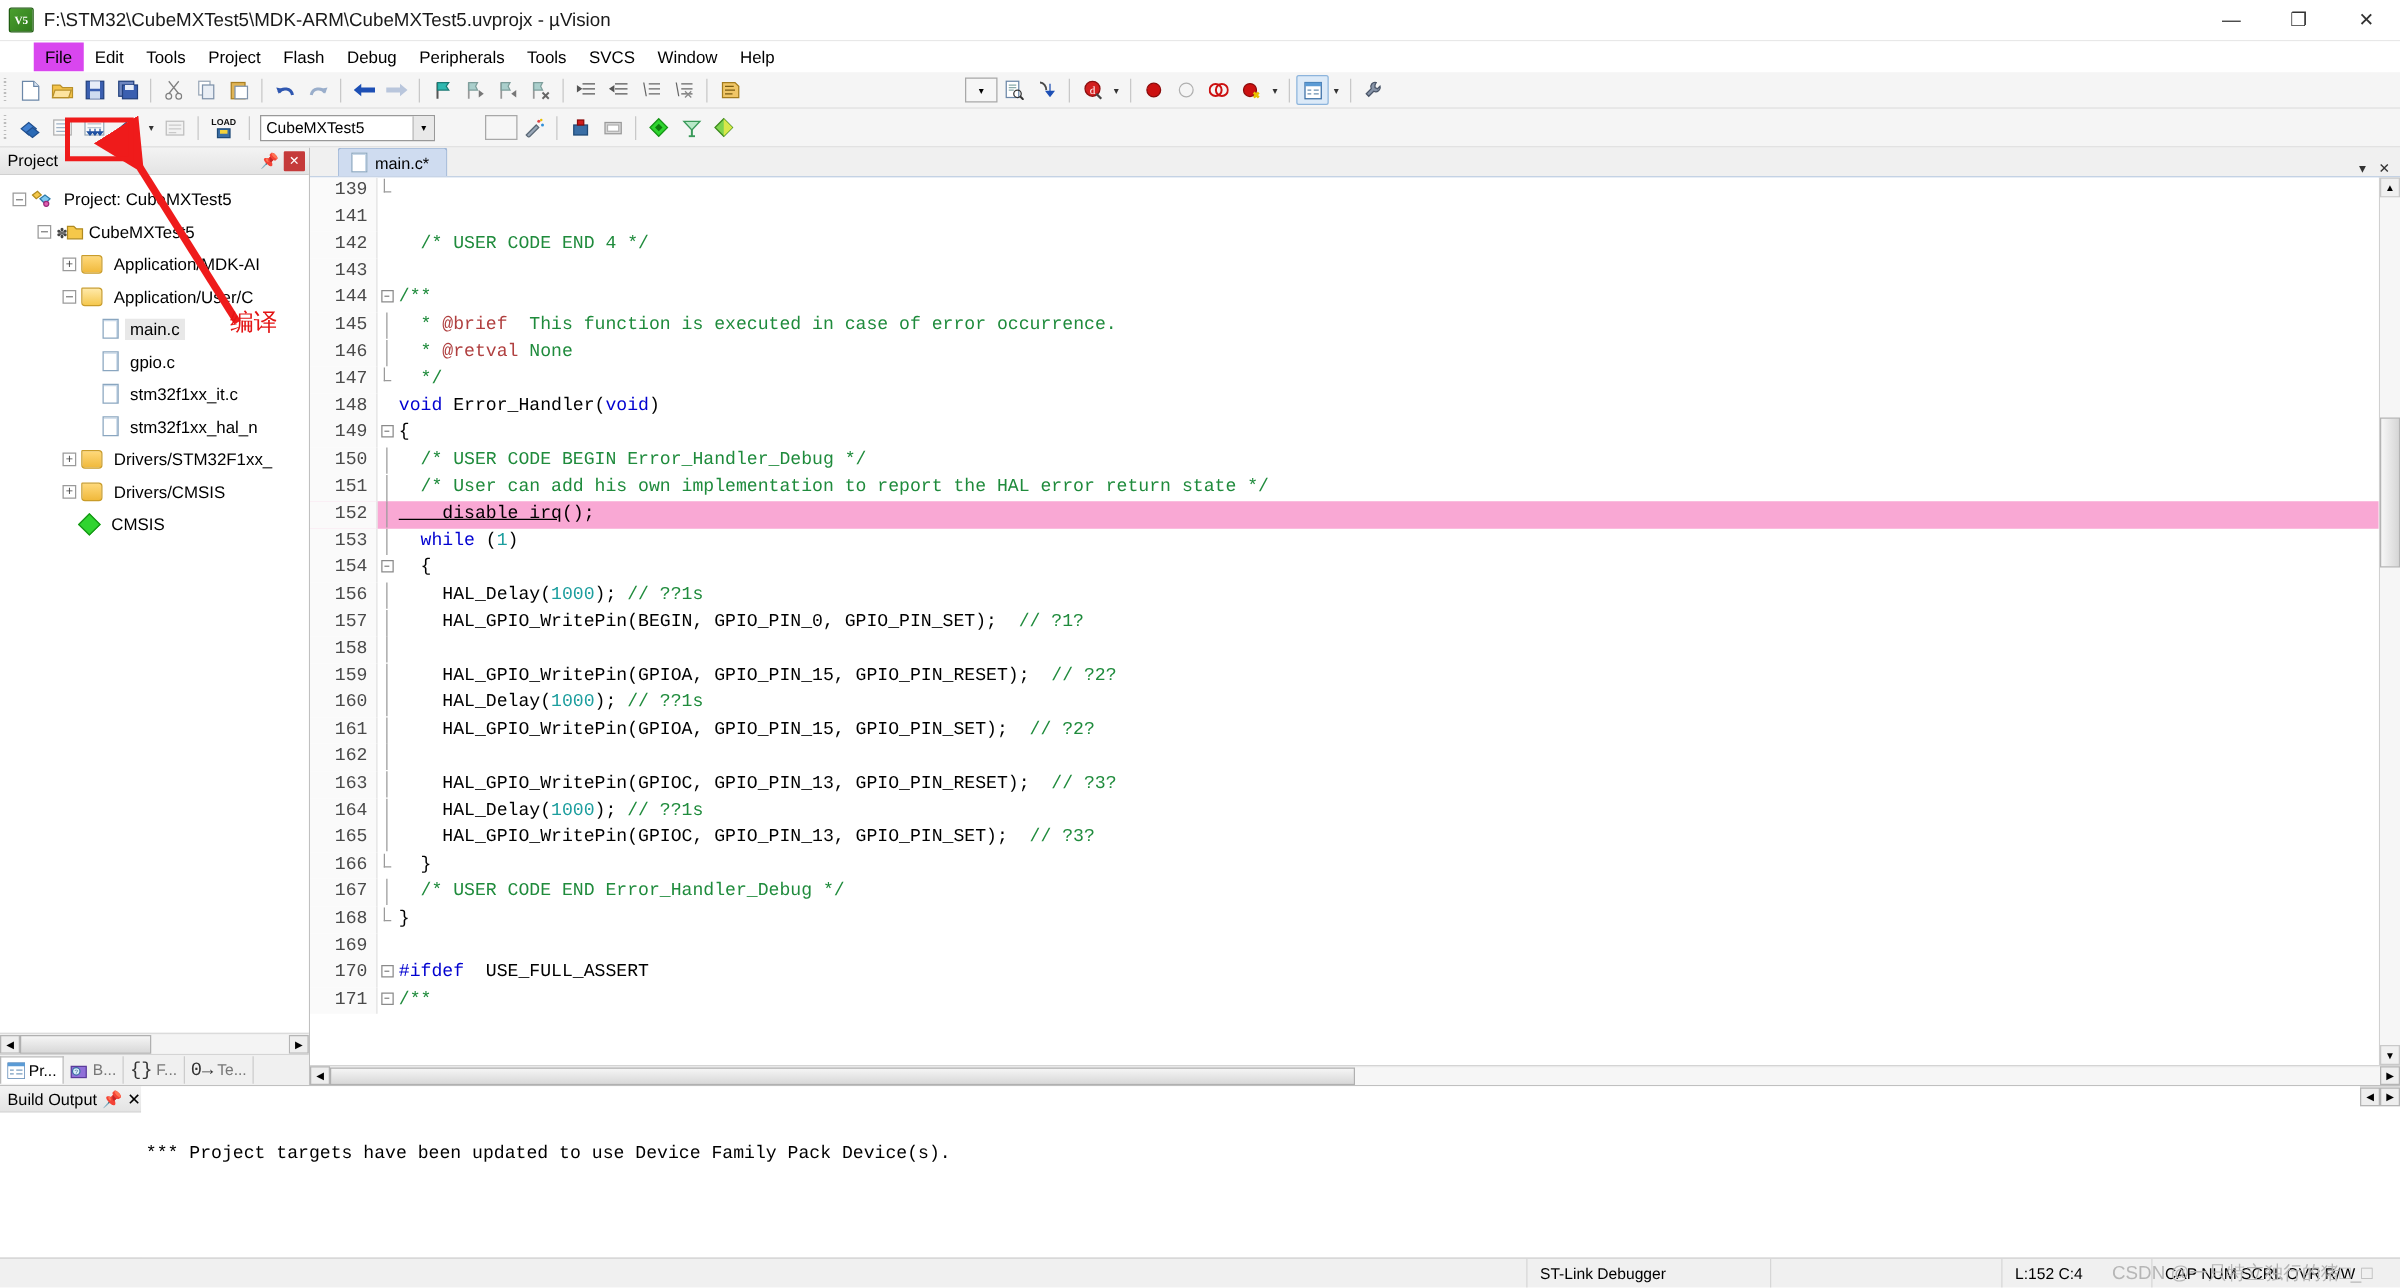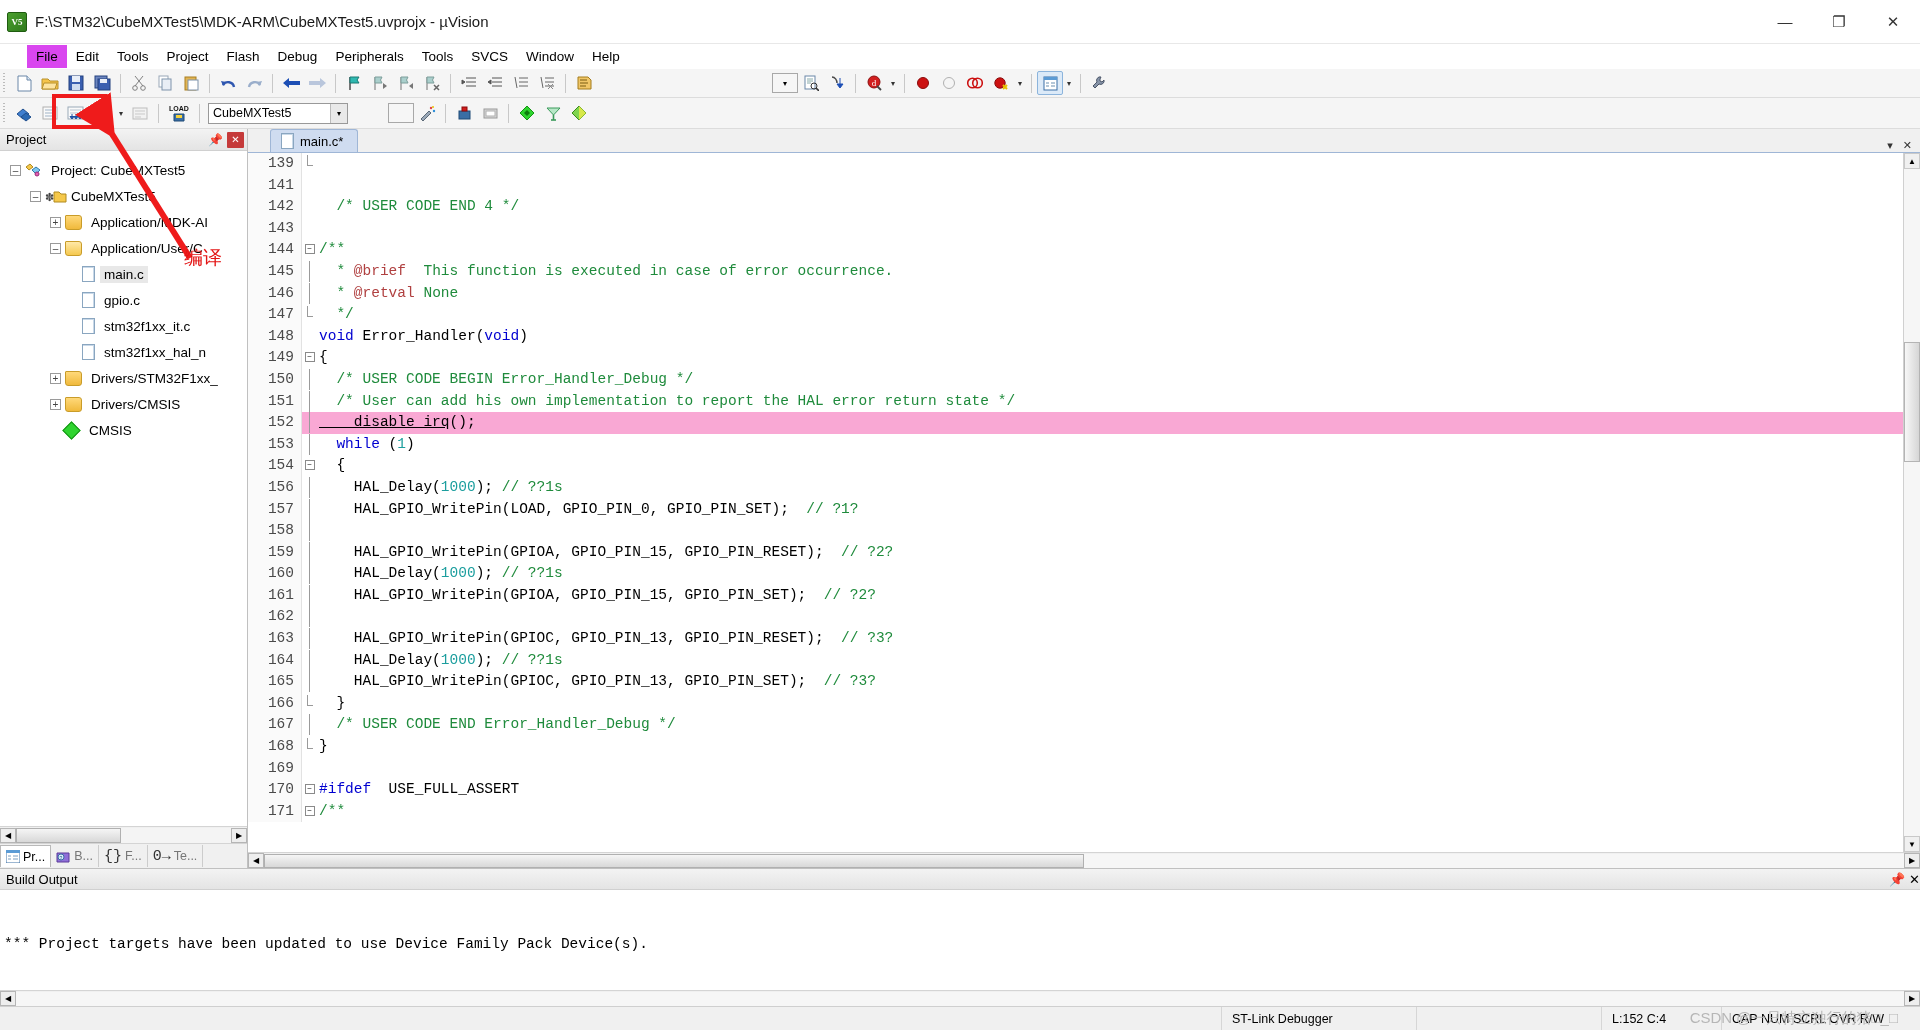--- a/index.html
+++ b/index.html
@@ -7,21 +7,21 @@
     width: 1920px; height: 1030px;
     font-family: "Liberation Sans", sans-serif;
     font-size: 13px;
     background: #ffffff;
     overflow: hidden;
   }
   .app { position: relative; width: 1920px; height: 1030px; display: flex; flex-direction: column; background:#f0f0f0; }
 
   
   .titlebar {
-    height: 44px; background: #ffffff; display: flex; align-items: center;
+    height: 33px; background: #ffffff; display: flex; align-items: center;
     border-bottom: 1px solid #e8e8e8; flex: none;
   }
   .title-icon {
     width: 20px; height: 20px; margin-left: 7px; margin-right: 8px;
     background: linear-gradient(135deg,#4a9f2e,#2f7a1c);
     border: 1px solid #1f5c10; border-radius: 2px;
     color: #fff; font-size: 9px; font-weight: bold; line-height: 18px; text-align: center;
     font-family: "Liberation Serif", serif;
   }
   .title-text { font-size: 15px; color: #1a1a1a; }
@@ -127,21 +127,21 @@
   .num { color: #1c9e9e; }
   .cm { color: #1f8b3c; }
   .doc { color: #b04040; }
   .cur { text-decoration: underline; }
   .code-hscroll { height: 16px; background:#f0f0f0; border-top:1px solid #d4d4d4; display:flex; align-items:center; }
   .ch-track { flex:1; height:14px; background:#f6f6f6; position:relative; }
   .ch-thumb { position:absolute; left:0; top:0; width:820px; height:14px;
               background: linear-gradient(to bottom,#f5f5f5,#d8d8d8); border:1px solid #b0b0b0; }
 
   
-  .build { height: 138px; display:flex; flex-direction:column; flex:none; background:#fff; border-top:1px solid #c0c0c0; }
+  .build { height: 138px; display:flex; flex:none; background:#fff; border-top:1px solid #c0c0c0; }
   .build-header { height: 21px; background: linear-gradient(to bottom,#f3f3f3,#e4e4e4); display:flex; align-items:center;
                   padding-left: 6px; font-size: 13px; border-bottom:1px solid #d0d0d0; }
   .build-body { flex:1; font-family:"Liberation Mono", monospace; font-size: 14.5px; line-height: 20px;
                 padding: 4px 4px 0 4px; background:#fff; overflow:hidden; color:#000; white-space:pre; }
   .build-hscroll { height: 16px; background:#f0f0f0; border-top:1px solid #d4d4d4; display:flex; align-items:center; }
 
   
   .statusbar { height: 24px; background:#f0f0f0; border-top:1px solid #cfcfcf; display:flex;
                align-items:center; font-size: 12.5px; flex:none; position:relative; }
   .sb-cell { height: 24px; display:flex; align-items:center; padding: 0 10px; border-right:1px solid #d6d6d6; }
@@ -637,21 +637,21 @@
             <div class="cl"><span class="gut">146</span><span class="fold"><span style="display:inline-block;width:1px;height:21px;background:#9a9a9a;"></span></span><span class="src"><span class="cm">  * </span><span class="doc">@retval</span><span class="cm"> None</span></span></div>
             <div class="cl"><span class="gut">147</span><span class="fold"><span style="display:inline-block;width:6px;height:11px;border-left:1px solid #9a9a9a;border-bottom:1px solid #9a9a9a;"></span></span><span class="src"><span class="cm">  */</span></span></div>
             <div class="cl"><span class="gut">148</span><span class="fold"></span><span class="src"><span class="kw">void</span><span> Error_Handler(</span><span class="kw">void</span><span>)</span></span></div>
             <div class="cl"><span class="gut">149</span><span class="fold"><span class="fbox">–</span></span><span class="src"><span>{</span></span></div>
             <div class="cl"><span class="gut">150</span><span class="fold"><span style="display:inline-block;width:1px;height:21px;background:#9a9a9a;"></span></span><span class="src"><span class="cm">  /* USER CODE BEGIN Error_Handler_Debug */</span></span></div>
             <div class="cl"><span class="gut">151</span><span class="fold"><span style="display:inline-block;width:1px;height:21px;background:#9a9a9a;"></span></span><span class="src"><span class="cm">  /* User can add his own implementation to report the HAL error return state */</span></span></div>
             <div class="cl hl"><span class="gut">152</span><span class="fold"><span style="display:inline-block;width:1px;height:21px;background:#9a9a9a;"></span></span><span class="src"><span class="cur">  __disable_irq</span><span>();</span></span></div>
             <div class="cl"><span class="gut">153</span><span class="fold"><span style="display:inline-block;width:1px;height:21px;background:#9a9a9a;"></span></span><span class="src"><span>  </span><span class="kw">while</span><span> (</span><span class="num">1</span><span>)</span></span></div>
             <div class="cl"><span class="gut">154</span><span class="fold"><span class="fbox">–</span></span><span class="src"><span>  {</span></span></div>
             <div class="cl"><span class="gut">156</span><span class="fold"><span style="display:inline-block;width:1px;height:21px;background:#9a9a9a;"></span></span><span class="src"><span>    HAL_Delay(</span><span class="num">1000</span><span>); </span><span class="cm">// ??1s</span></span></div>
-            <div class="cl"><span class="gut">157</span><span class="fold"><span style="display:inline-block;width:1px;height:21px;background:#9a9a9a;"></span></span><span class="src"><span>    HAL_GPIO_WritePin(LOAD, GPIO_PIN_0, GPIO_PIN_SET);  </span><span class="cm">// ?1?</span></span></div>
+            <div class="cl"><span class="gut">157</span><span class="fold"><span style="display:inline-block;width:1px;height:21px;background:#9a9a9a;"></span></span><span class="src"><span>    HAL_GPIO_WritePin(BEGIN, GPIO_PIN_0, GPIO_PIN_SET);  </span><span class="cm">// ?1?</span></span></div>
             <div class="cl"><span class="gut">158</span><span class="fold"><span style="display:inline-block;width:1px;height:21px;background:#9a9a9a;"></span></span><span class="src"><span></span></span></div>
             <div class="cl"><span class="gut">159</span><span class="fold"><span style="display:inline-block;width:1px;height:21px;background:#9a9a9a;"></span></span><span class="src"><span>    HAL_GPIO_WritePin(GPIOA, GPIO_PIN_15, GPIO_PIN_RESET);  </span><span class="cm">// ?2?</span></span></div>
             <div class="cl"><span class="gut">160</span><span class="fold"><span style="display:inline-block;width:1px;height:21px;background:#9a9a9a;"></span></span><span class="src"><span>    HAL_Delay(</span><span class="num">1000</span><span>); </span><span class="cm">// ??1s</span></span></div>
             <div class="cl"><span class="gut">161</span><span class="fold"><span style="display:inline-block;width:1px;height:21px;background:#9a9a9a;"></span></span><span class="src"><span>    HAL_GPIO_WritePin(GPIOA, GPIO_PIN_15, GPIO_PIN_SET);  </span><span class="cm">// ?2?</span></span></div>
             <div class="cl"><span class="gut">162</span><span class="fold"><span style="display:inline-block;width:1px;height:21px;background:#9a9a9a;"></span></span><span class="src"><span></span></span></div>
             <div class="cl"><span class="gut">163</span><span class="fold"><span style="display:inline-block;width:1px;height:21px;background:#9a9a9a;"></span></span><span class="src"><span>    HAL_GPIO_WritePin(GPIOC, GPIO_PIN_13, GPIO_PIN_RESET);  </span><span class="cm">// ?3?</span></span></div>
             <div class="cl"><span class="gut">164</span><span class="fold"><span style="display:inline-block;width:1px;height:21px;background:#9a9a9a;"></span></span><span class="src"><span>    HAL_Delay(</span><span class="num">1000</span><span>); </span><span class="cm">// ??1s</span></span></div>
             <div class="cl"><span class="gut">165</span><span class="fold"><span style="display:inline-block;width:1px;height:21px;background:#9a9a9a;"></span></span><span class="src"><span>    HAL_GPIO_WritePin(GPIOC, GPIO_PIN_13, GPIO_PIN_SET);  </span><span class="cm">// ?3?</span></span></div>
             <div class="cl"><span class="gut">166</span><span class="fold"><span style="display:inline-block;width:6px;height:11px;border-left:1px solid #9a9a9a;border-bottom:1px solid #9a9a9a;"></span></span><span class="src"><span>  }</span></span></div>
             <div class="cl"><span class="gut">167</span><span class="fold"><span style="display:inline-block;width:1px;height:21px;background:#9a9a9a;"></span></span><span class="src"><span class="cm">  /* USER CODE END Error_Handler_Debug */</span></span></div>

